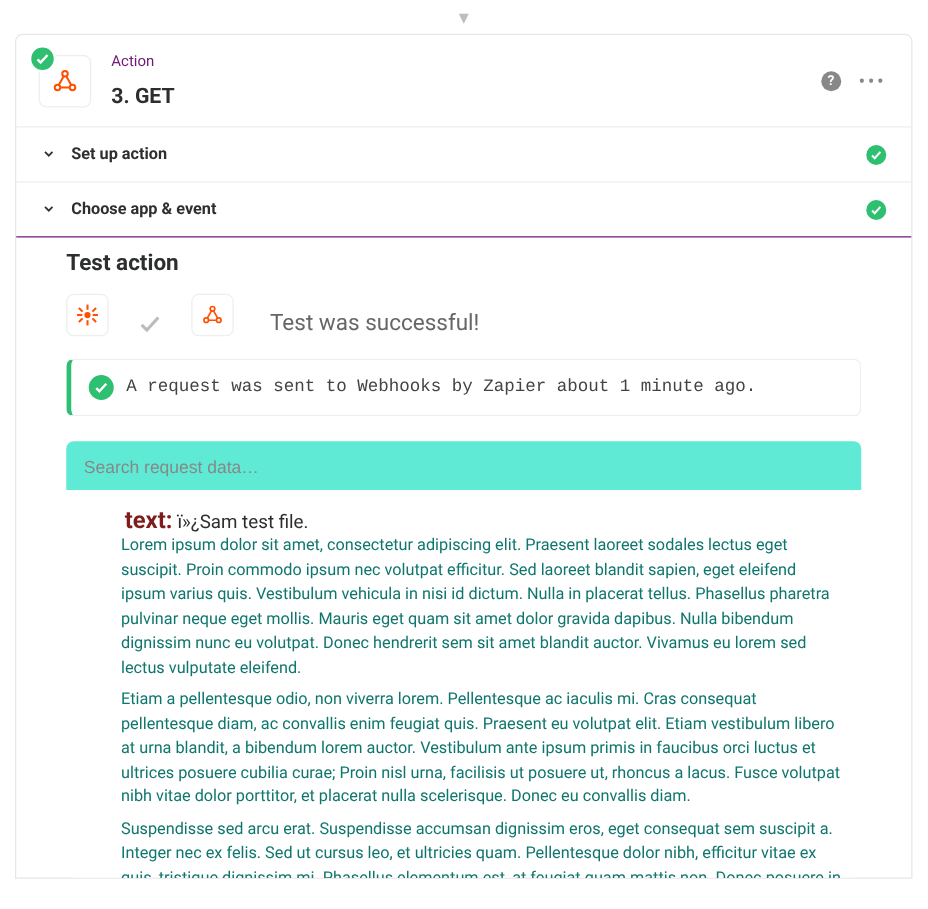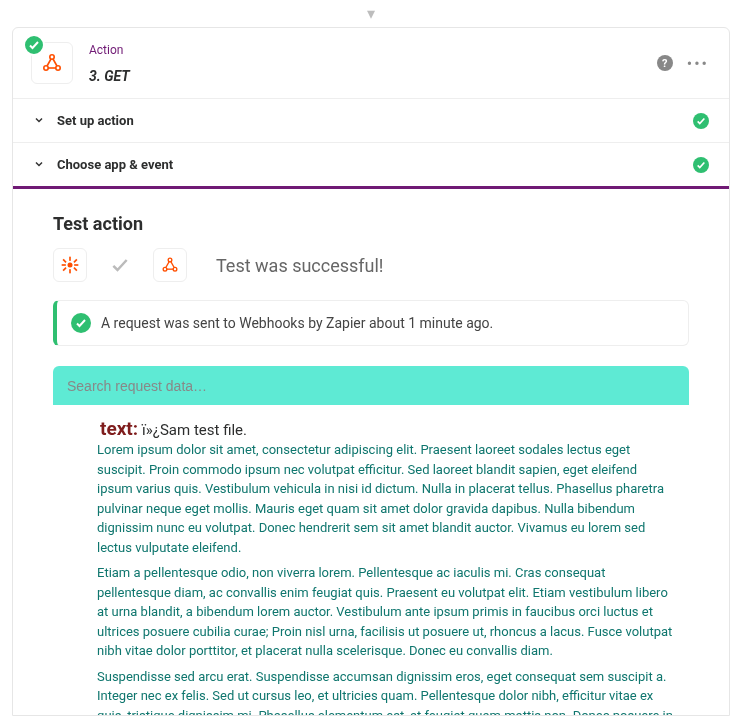--- a/index.html
+++ b/index.html
@@ -7,37 +7,37 @@
 .page { padding: 0; }
 .arrow-down { text-align: center; color: #bdbdbd; font-size: 16px; padding: 4px 0; }
 .card { border: 1px solid #e6e6e6; border-radius: 6px 6px 0 0; margin: 0 12px; background: #fff; position: relative; }
 .card-header { display: flex; align-items: center; padding: 14px 20px 14px 18px; position: relative; }
 .badge-wrap { position: relative; margin-right: 16px; }
 .step-badge { width: 42px; height: 42px; border: 1px solid #eee; border-radius: 6px; display: flex; align-items: center; justify-content: center; }
 .step-badge svg { width: 24px; height: 24px; }
 .check-bubble { position: absolute; top: -8px; left: -8px; width: 22px; height: 22px; background: #2fbf71; border-radius: 50%; display: flex; align-items: center; justify-content: center; border: 2px solid #fff; }
 .check-bubble svg { width: 12px; height: 12px; }
 .header-text .sub { font-size: 12px; color: #701a75; }
-.header-text .title { font-size: 14px; font-weight: 700; color: #2d2e2e; margin-top: 11px; font-style: italic; }
+.header-text .title { font-size: 17px; font-weight: 700; color: #2d2e2e; margin-top: 11px; }
 .header-actions { margin-left: auto; display: flex; align-items: center; gap: 14px; color: #888; }
 .help-icon { width: 16px; height: 16px; background: #888; border-radius: 50%; color: #fff; font-size: 11px; font-weight: 700; display: flex; align-items: center; justify-content: center; }
 .more-icon { font-size: 16px; letter-spacing: 2px; cursor: pointer; }
 .section-row { display: flex; align-items: center; padding: 12px 20px; border-top: 1px solid #eee; cursor: pointer; position: relative; }
 .chevron { margin-right: 12px; color: #333; }
 .section-label { font-size: 13px; font-weight: 700; color: #2d2e2e; }
 .check-right { margin-left: auto; width: 16px; height: 16px; background: #2fbf71; border-radius: 50%; display: flex; align-items: center; justify-content: center; }
 .check-right svg { width: 10px; height: 10px; }
-.body { border-top: 3px solid #701a75; padding: 24px 40px 0 40px; }
+.body { border-top: 1px solid #701a75; padding: 10px 40px 0 40px; }
 .test-title { font-size: 18px; font-weight: 700; color: #2d2e2e; margin-bottom: 14px; }
-.success-row { display: flex; align-items: center; gap: 19px; margin-bottom: 18px; }
+.success-row { display: flex; align-items: flex-end; gap: 19px; margin-bottom: 18px; }
 .mini-box { width: 34px; height: 34px; border: 1px solid #eee; border-radius: 6px; display: flex; align-items: center; justify-content: center; }
 .arrow-chk { color: #bbb; display: flex; align-items: center; margin: 0 4px; }
 .success-text .h { font-size: 18px; color: #666; font-weight: 400; }
 .success-text .s { font-size: 12px; color: #999; margin-top: 2px; }
-.banner { border: 1px solid #eee; border-left: 4px solid #2fbf71; border-radius: 6px; padding: 12px 14px; display: flex; align-items: center; gap: 10px; margin-bottom: 20px; }
+.banner { border: 1px solid #eee; border-left: 4px solid #2fbf71; border-radius: 6px; padding: 12px 14px; display: flex; align-items: center; gap: 10px; margin-bottom: 20px; font-family: Liberation Mono, monospace; }
 .banner .chk { width: 20px; height: 20px; background: #2fbf71; border-radius: 50%; display: flex; align-items: center; justify-content: center; flex-shrink: 0; }
 .banner .chk svg { width: 12px; height: 12px; }
 .banner-text { font-size: 14px; color: #444; }
 .results { background: #fff; border-radius: 6px; }
 .search-bar { background: #5eead4; border-radius: 6px 6px 0 0; padding: 10px 14px; }
 .search-bar input { width: 100%; border: none; background: transparent; font-size: 14px; color: #666; outline: none; }
 .search-bar input::placeholder { color: #888; }
 .data-scroll { padding: 12px 14px 0 14px; max-height: 310px; overflow-y: scroll; }
 .data-scroll::-webkit-scrollbar { width: 10px; }
 .data-scroll::-webkit-scrollbar-thumb { background: #ccc; border-radius: 5px; }

